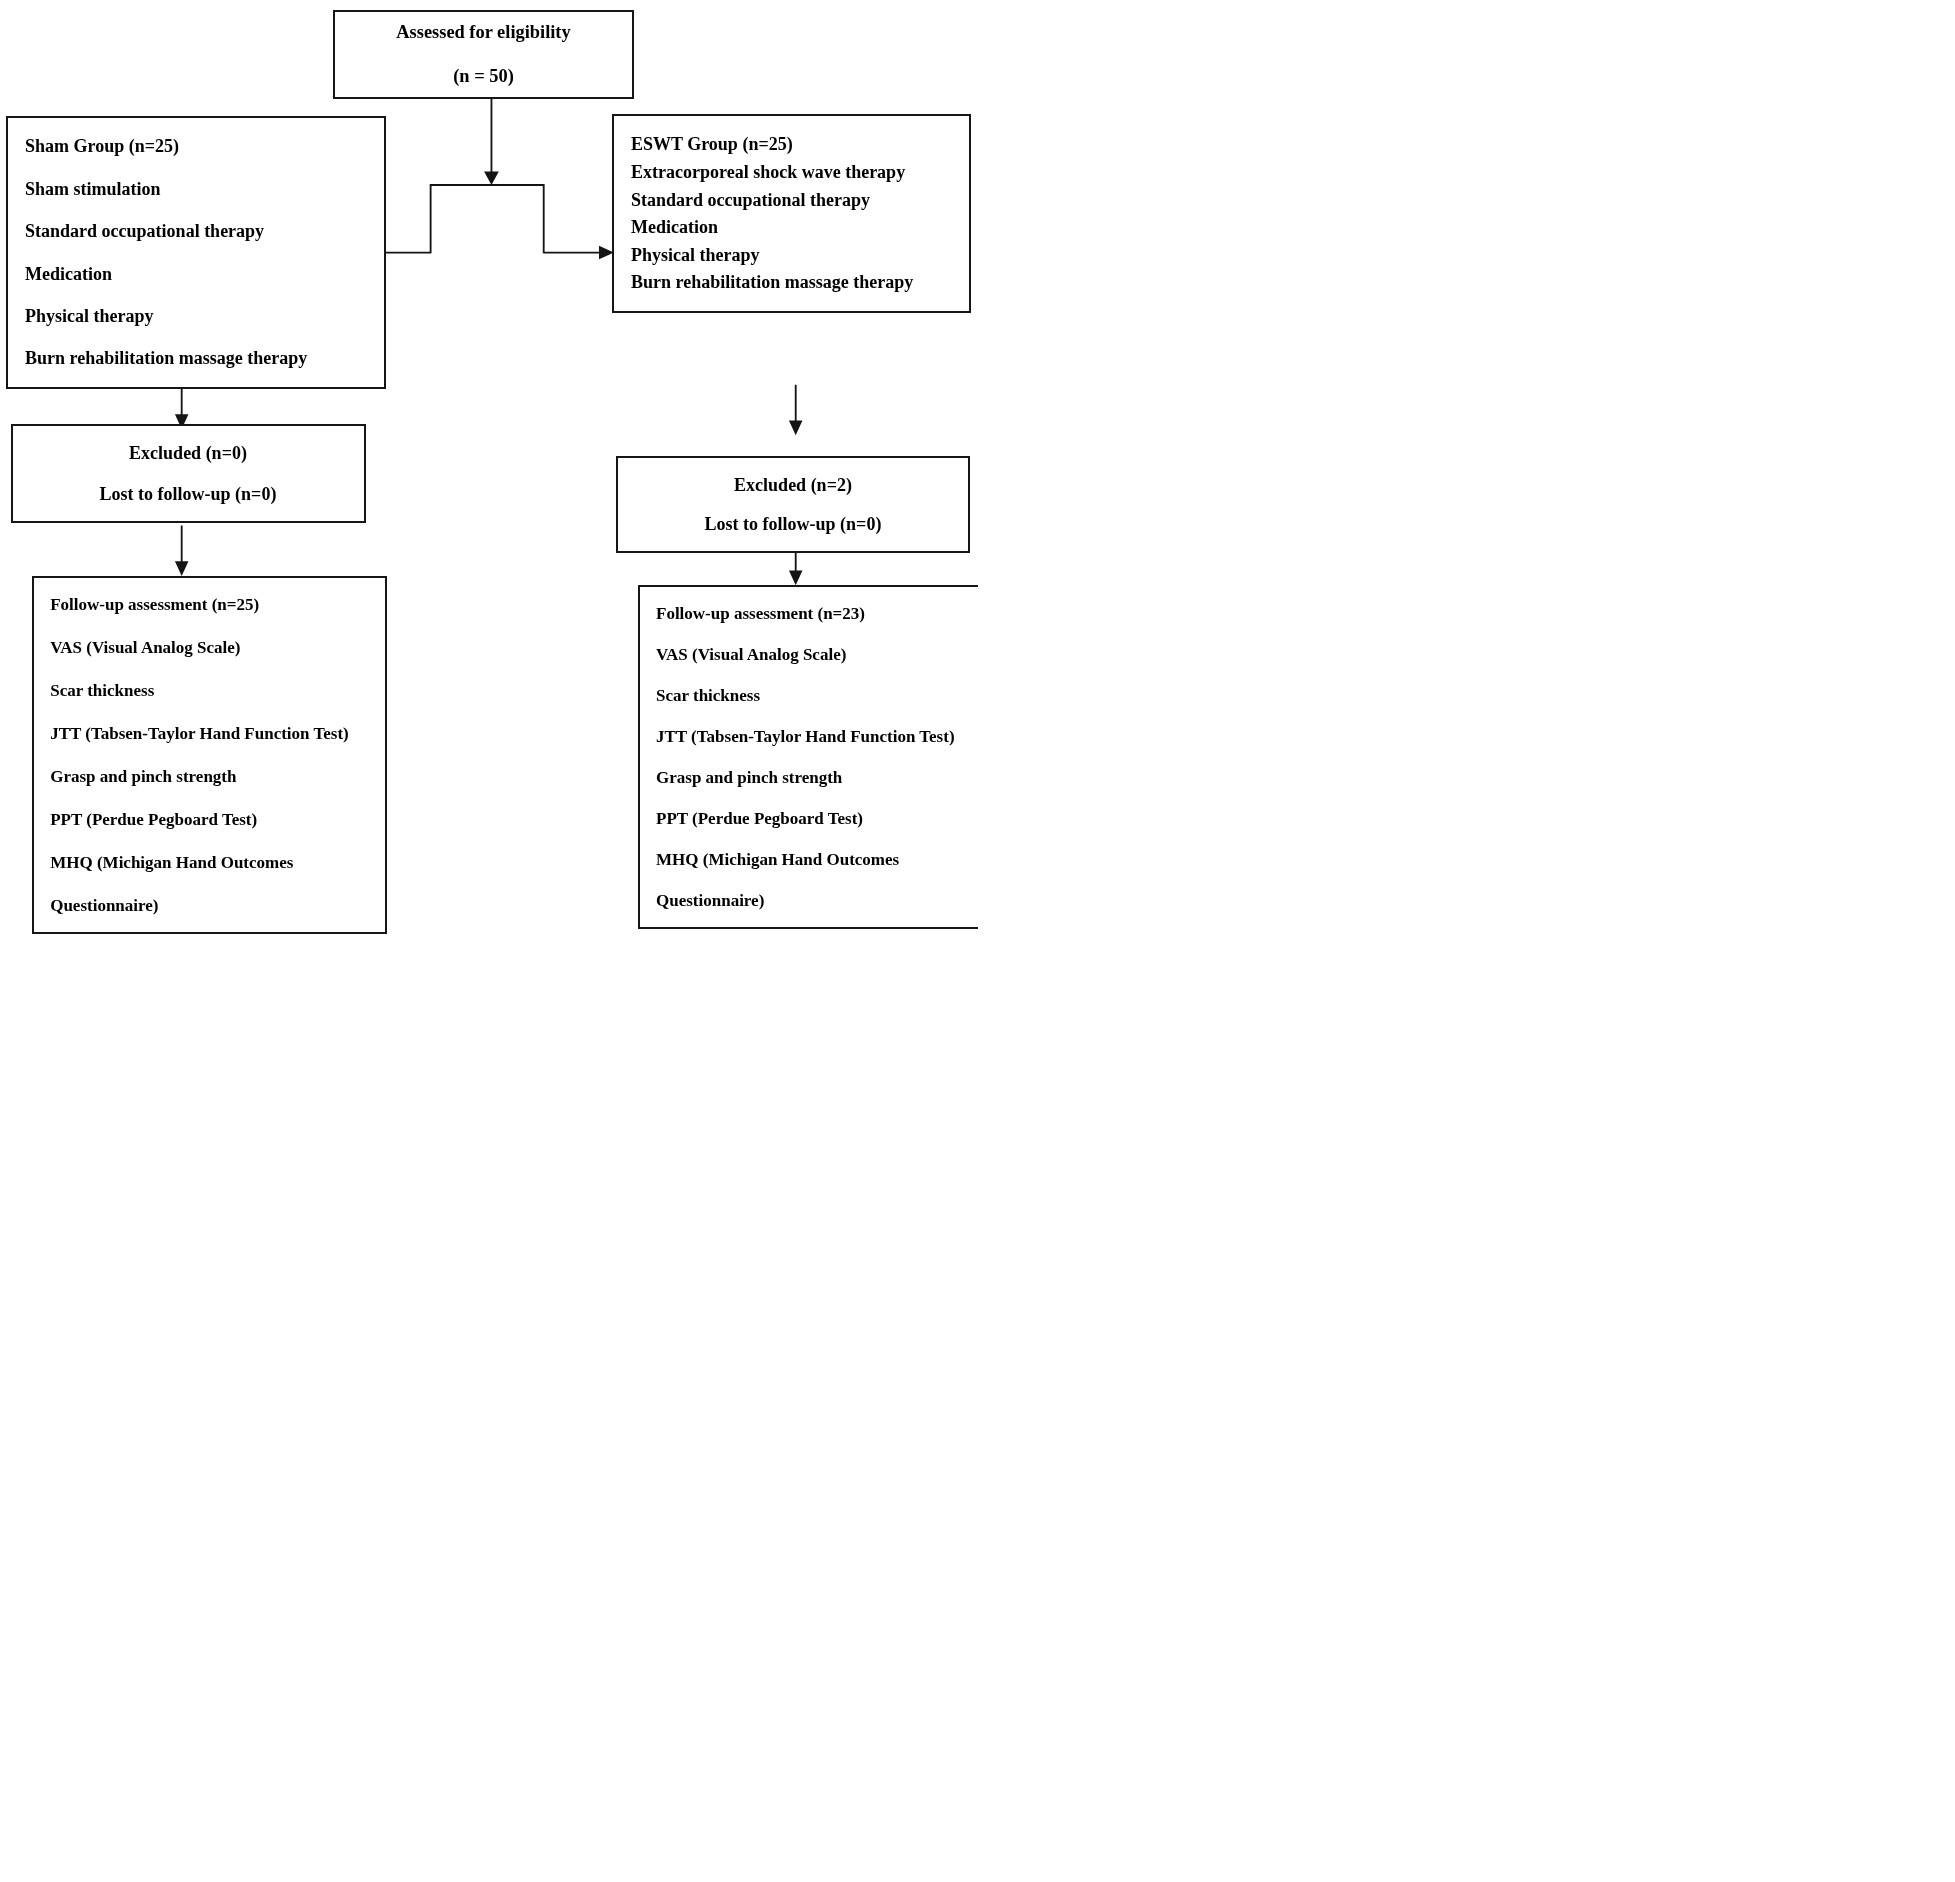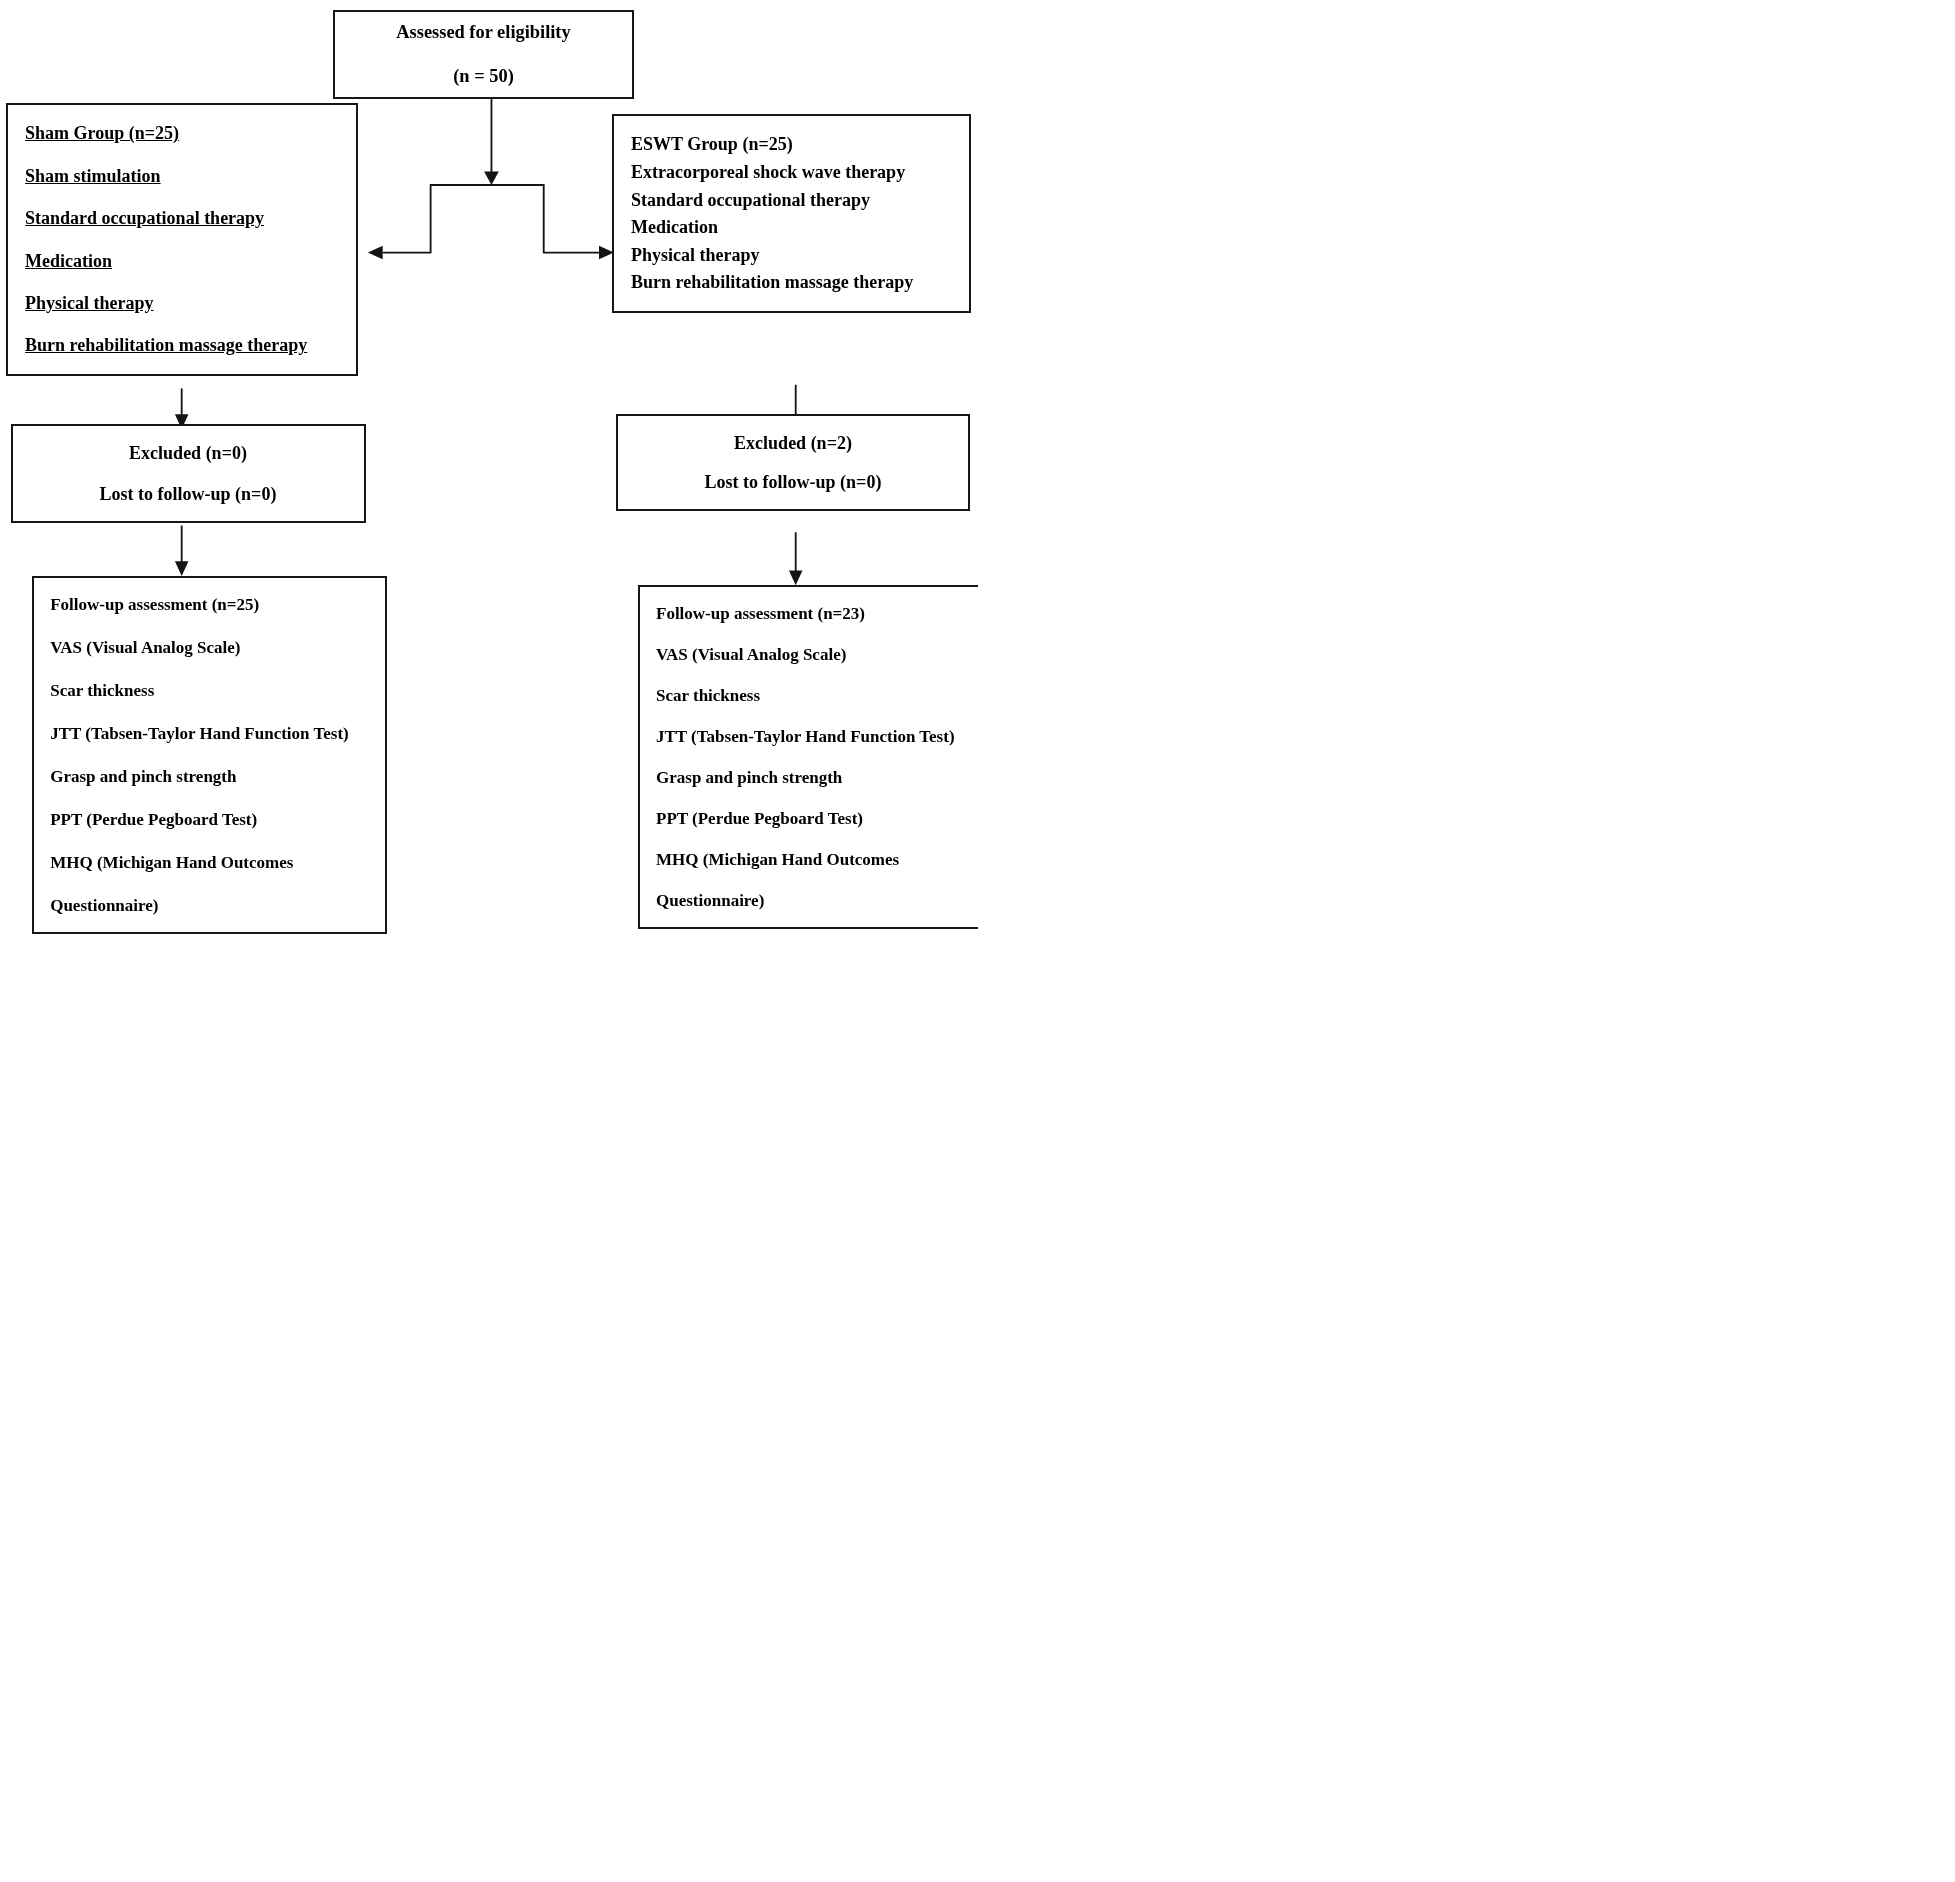--- a/index.html
+++ b/index.html
@@ -21,25 +21,25 @@
     background:#ffffff;
     box-sizing:border-box;
     display:flex;
     flex-direction:column;
     justify-content:space-between;
   }
   .box p{margin:0;line-height:1.12;white-space:nowrap;}
   .centered{text-align:center;}
   .top-box{left:333px;top:9.8px;width:301px;height:89px;padding:9.8px 4.9px;font-size:18.4px;}
   .group-box{font-size:18px;padding:18.4px 3.7px 18.4px 17px;}
-  .sham-group{left:6.1px;top:103px;width:352px;height:273px;text-decoration:underline;}
+  .sham-group{left:6.1px;top:116px;width:380px;height:273px;}
   .eswt-group{left:612px;top:114px;width:359px;height:199px;}
   .excluded-box{font-size:18px;padding:17px 4.9px;}
   .sham-excluded{left:10.5px;top:424px;width:355px;height:99px;}
-  .eswt-excluded{left:616px;top:414px;width:354px;height:97px;}
+  .eswt-excluded{left:616px;top:456px;width:354px;height:97px;}
   .followup-box{font-size:17px;padding:17px 3.7px 17px 16px;margin-left:23px;}
   .sham-followup{left:9.2px;top:576px;width:355px;height:358px;}
   .eswt-followup{left:615px;top:585px;width:397px;height:344px;}
 </style>
 </head>
 <body>
 
 <div class="canvas">
 
   <svg class="connectors" viewBox="0 0 1590 1531" xmlns="http://www.w3.org/2000/svg">

